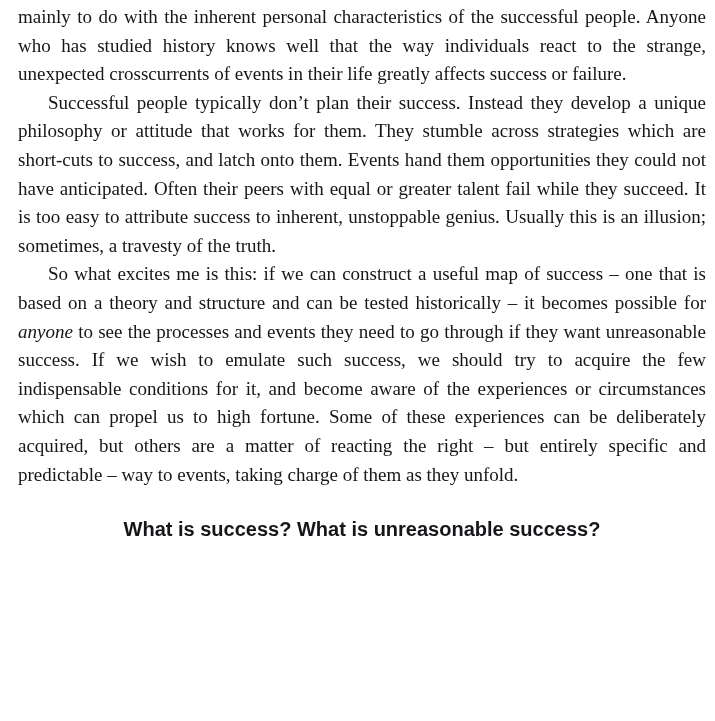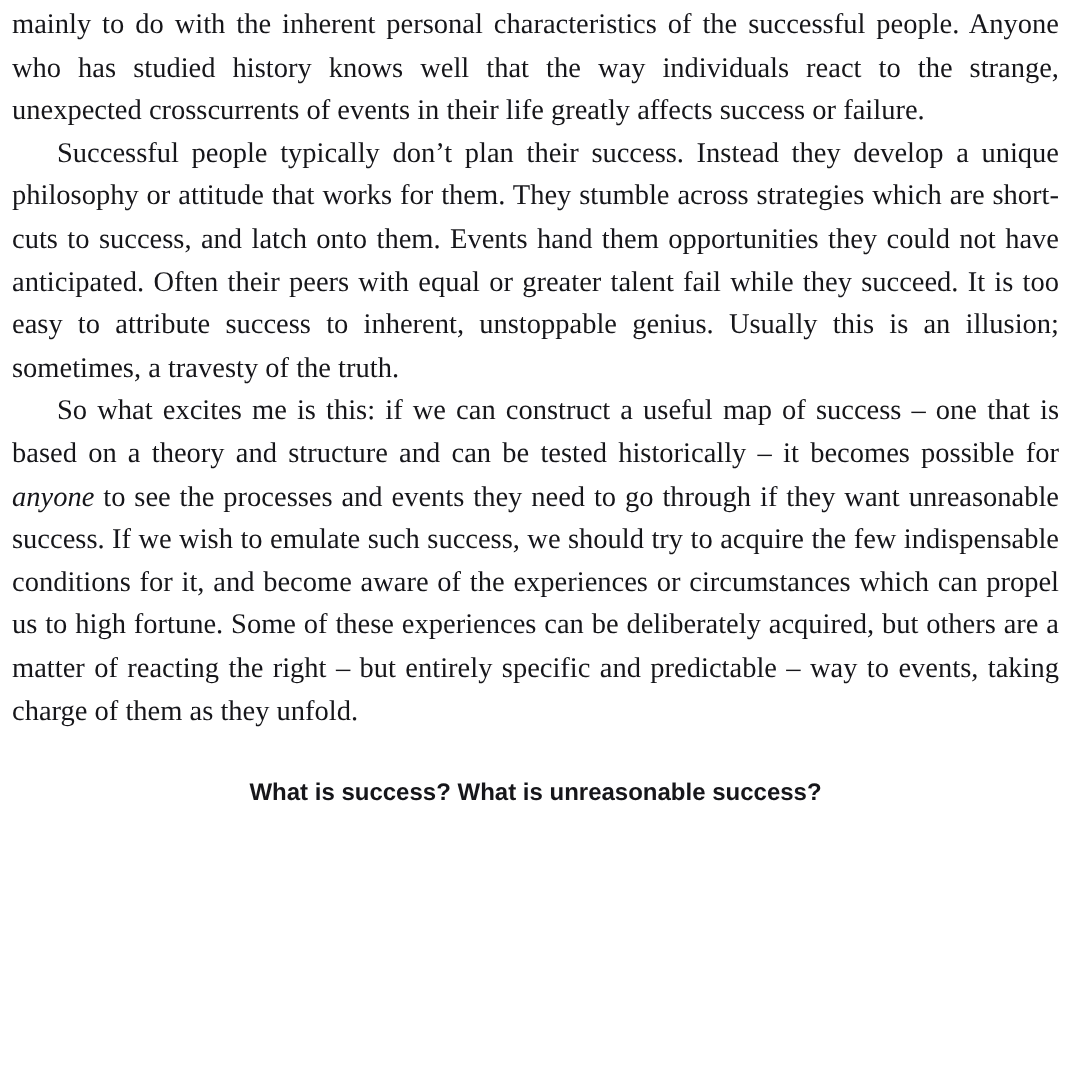--- a/index.html
+++ b/index.html
@@ -4,41 +4,41 @@
   <style>
     html, body {
       margin: 0;
       padding: 0;
       background: #ffffff;
     }
     .page {
       width: 715px;
       height: 679px;
       box-sizing: border-box;
-      padding: 3px 9px 0 8px;
+      padding: 3px 9px 0 18px;
       overflow: hidden;
       background: #ffffff;
       font-family: "Liberation Serif", "DejaVu Serif", serif;
       font-size: 19px;
       line-height: 28.6px;
       color: #16161a;
       text-align: justify;
       hyphens: auto;
       -webkit-hyphens: auto;
     }
     .para {
       margin: 0;
       padding: 0;
     }
     .para.indent {
       text-indent: 30px;
     }
     .section-heading {
       font-family: "Liberation Sans", "DejaVu Sans", sans-serif;
-      font-size: 16px;
+      font-size: 20px;
       font-weight: bold;
       text-align: center;
       color: #16161a;
       margin: 29px 0 19px 0;
       line-height: 22px;
     }
     em.italic-word {
       font-style: italic;
     }
   </style>

